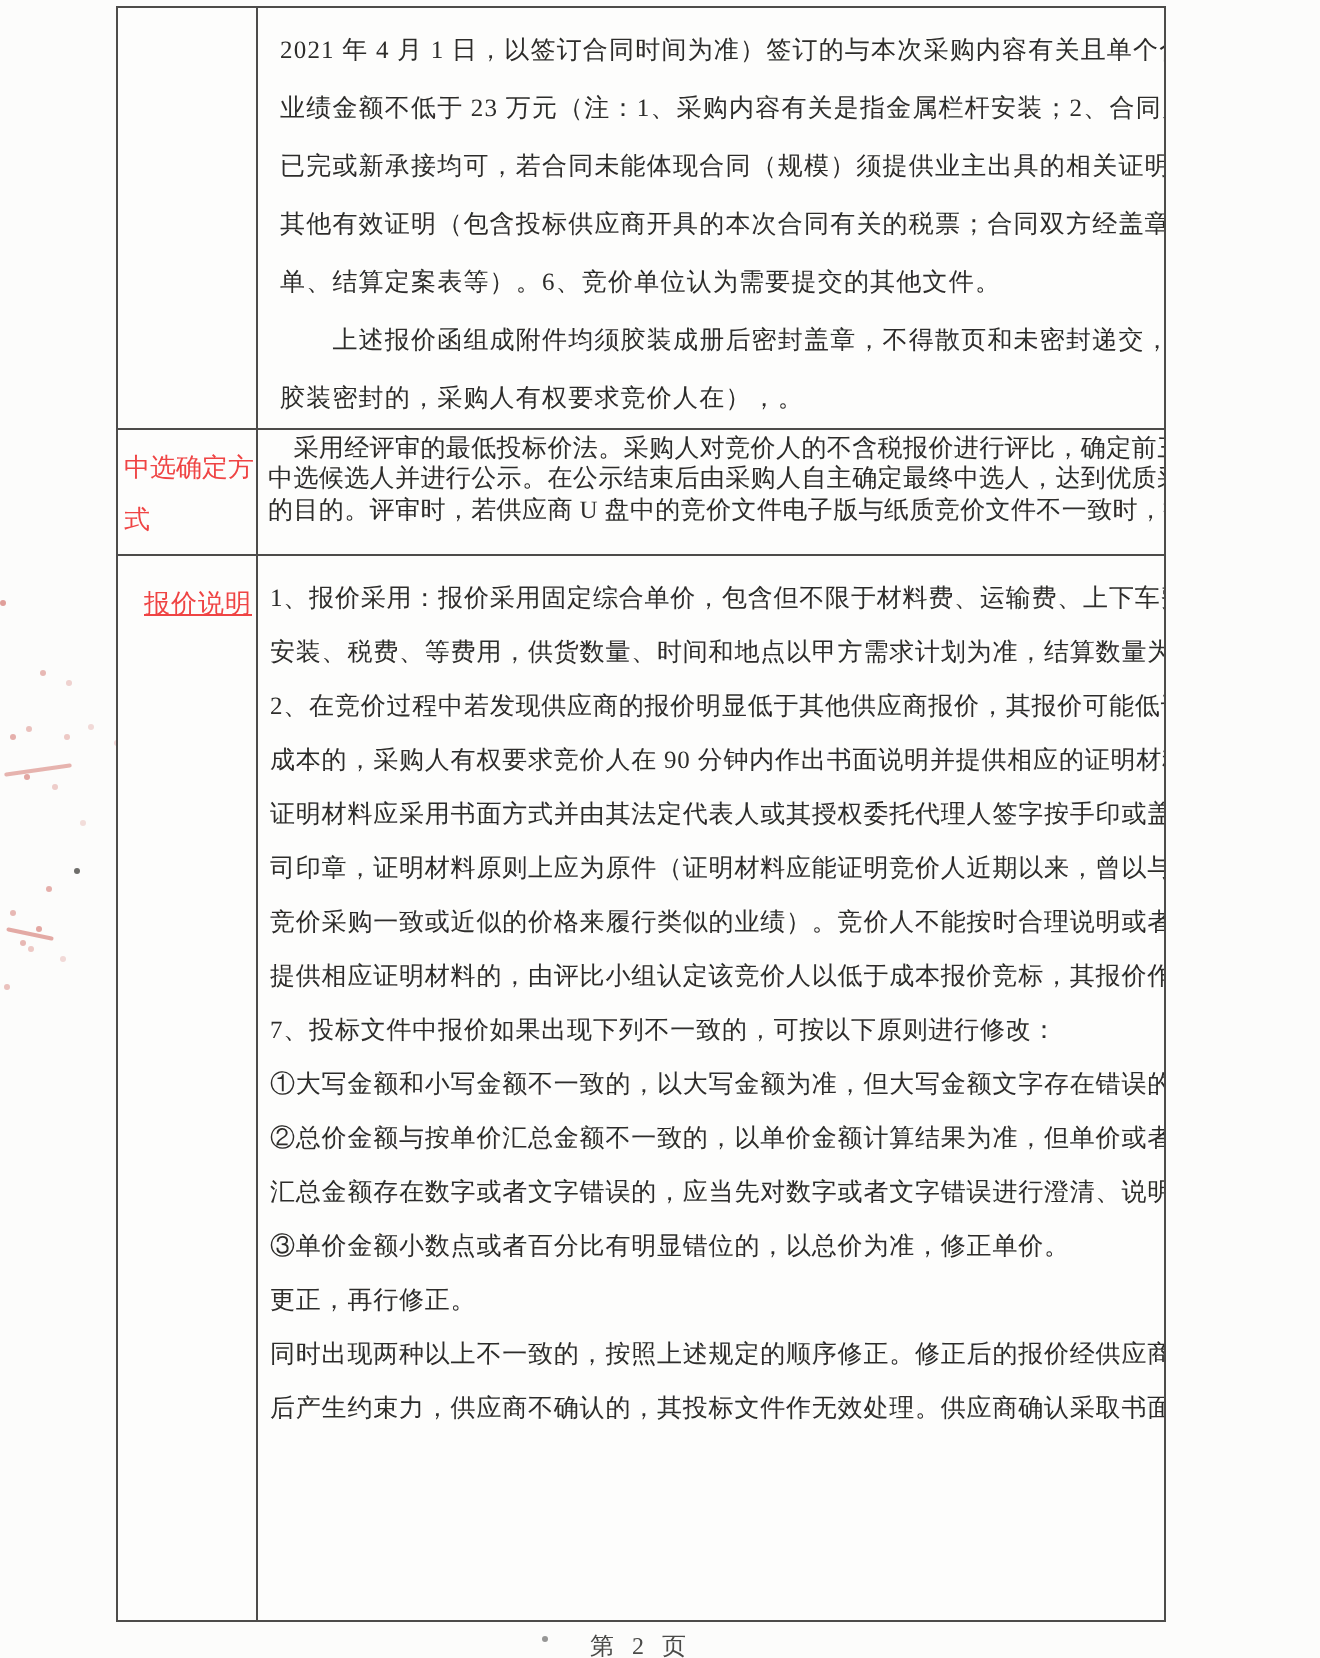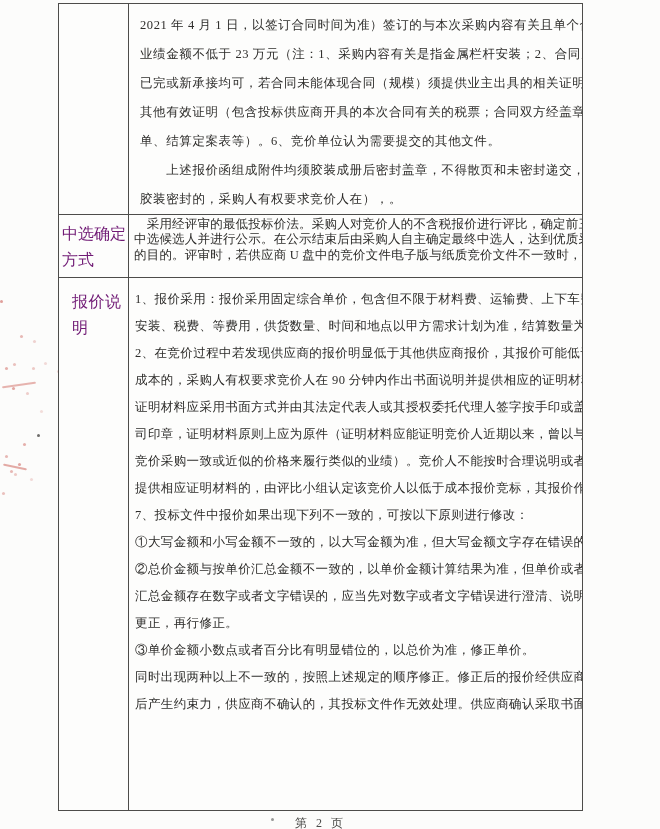--- a/index.html
+++ b/index.html
@@ -15,37 +15,37 @@
     width:525px; height:808px; box-sizing:border-box;
     border:1px solid #4d4c4a;
     background:#fdfdfc;
   }
   .t-row { display:flex; box-sizing:border-box; overflow:hidden; }
   .t-row + .t-row { border-top:1px solid #4d4c4a; }
   .cell { box-sizing:border-box; }
   .header-cell {
     width:70px; flex:0 0 70px;
     border-right:1px solid #4d4c4a;
-    font-size:16px; line-height:26px;
-    color:#701a75;
+    font-size:13px; line-height:26px;
+    color:#ef4444;
   }
   .content-cell { flex:1 1 auto; overflow:hidden; }
   .line { white-space:nowrap; }
 
   .row-requirements-continued { height:210px; }
   .row-requirements-continued .content-cell {
     padding:7px 6px 0 11px; font-size:12.5px; line-height:29px; letter-spacing:0.6px;
   }
   .row-selection-method { height:63px; }
   .row-selection-method .header-cell { padding:6px 1px 0 3px; }
   .row-selection-method .content-cell {
     padding:2px 5px 0 5px; font-size:12.5px; line-height:15.3px; letter-spacing:0.2px;
   }
   .row-quotation-notes { height:533px; }
-  .row-quotation-notes .header-cell { padding:11px 1px 0 13px; letter-spacing:0.5px; }
+  .row-quotation-notes .header-cell { padding:11px 1px 0 13px; letter-spacing:0.5px;text-decoration:underline; }
   .row-quotation-notes .content-cell {
     padding:8px 5px 0 6px; font-size:12.5px; line-height:27px; letter-spacing:0.4px;
   }
 
   
   .footer {
     position:absolute; left:58px; width:525px; top:815px;
     text-align:center; font-size:12px; color:#4a4a48; letter-spacing:3px;
   }
   .footer-speck {
@@ -131,22 +131,22 @@
           <div class="line">2、在竞价过程中若发现供应商的报价明显低于其他供应商报价，其报价可能低于其</div>
           <div class="line">成本的，采购人有权要求竞价人在 90 分钟内作出书面说明并提供相应的证明材料，</div>
           <div class="line">证明材料应采用书面方式并由其法定代表人或其授权委托代理人签字按手印或盖公</div>
           <div class="line">司印章，证明材料原则上应为原件（证明材料应能证明竞价人近期以来，曾以与本次</div>
           <div class="line">竞价采购一致或近似的价格来履行类似的业绩）。竞价人不能按时合理说明或者不能</div>
           <div class="line">提供相应证明材料的，由评比小组认定该竞价人以低于成本报价竞标，其报价作无效</div>
           <div class="line">7、投标文件中报价如果出现下列不一致的，可按以下原则进行修改：</div>
           <div class="line">①大写金额和小写金额不一致的，以大写金额为准，但大写金额文字存在错误的，应</div>
           <div class="line">②总价金额与按单价汇总金额不一致的，以单价金额计算结果为准，但单价或者单价</div>
           <div class="line">汇总金额存在数字或者文字错误的，应当先对数字或者文字错误进行澄清、说明或者</div>
+          <div class="line">③单价金额小数点或者百分比有明显错位的，以总价为准，修正单价。</div>
           <div class="line">更正，再行修正。</div>
-          <div class="line">③单价金额小数点或者百分比有明显错位的，以总价为准，修正单价。</div>
           <div class="line">同时出现两种以上不一致的，按照上述规定的顺序修正。修正后的报价经供应商确认</div>
           <div class="line">后产生约束力，供应商不确认的，其投标文件作无效处理。供应商确认采取书面且加</div>
         </div>
       </div>
     </div>
 
   <div class="footer-speck"></div>
   <div class="footer">
     <span>第 2 页</span>
   </div>

